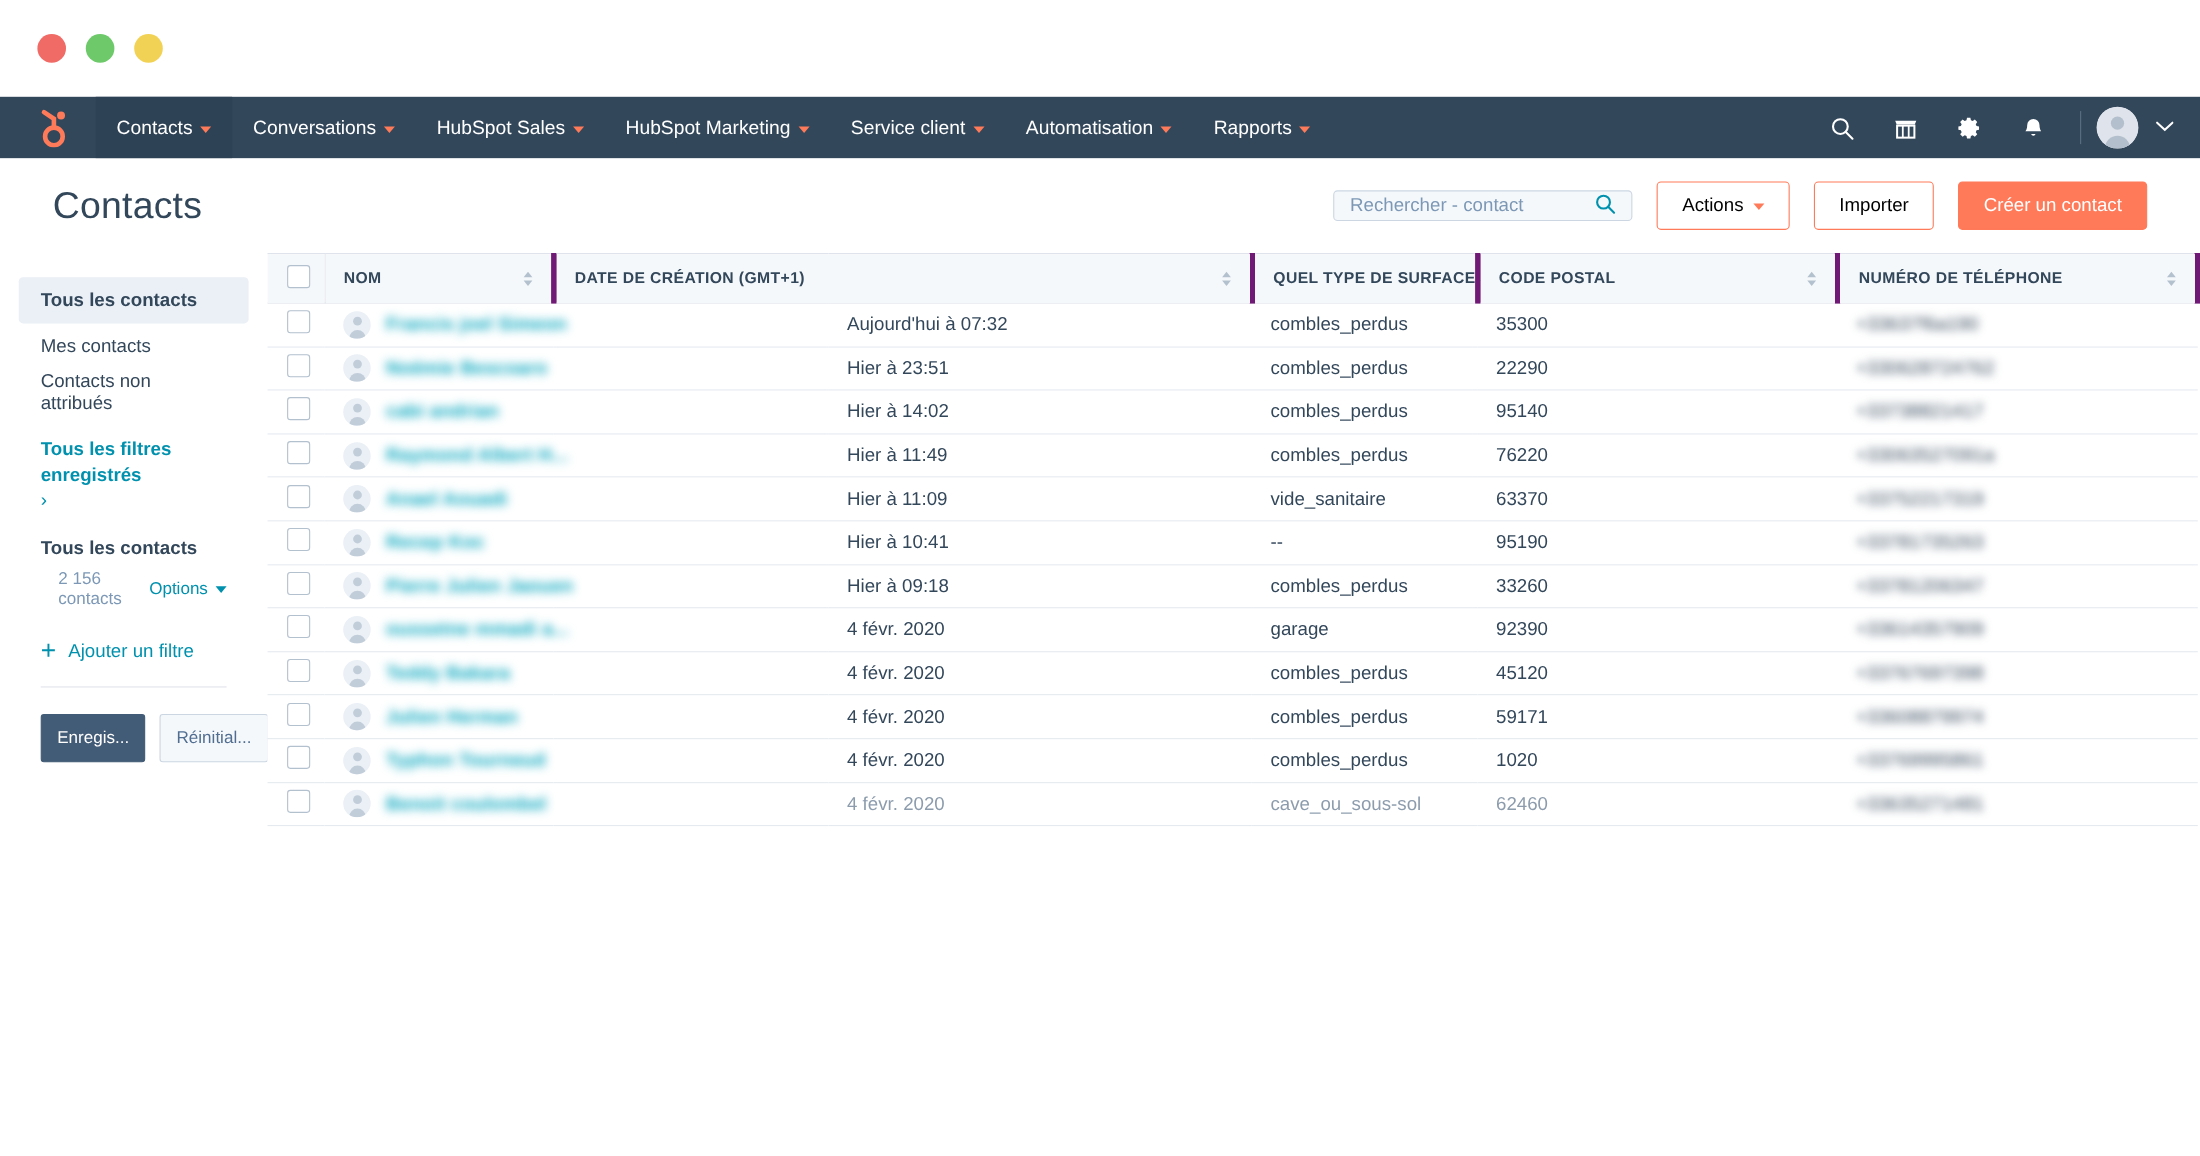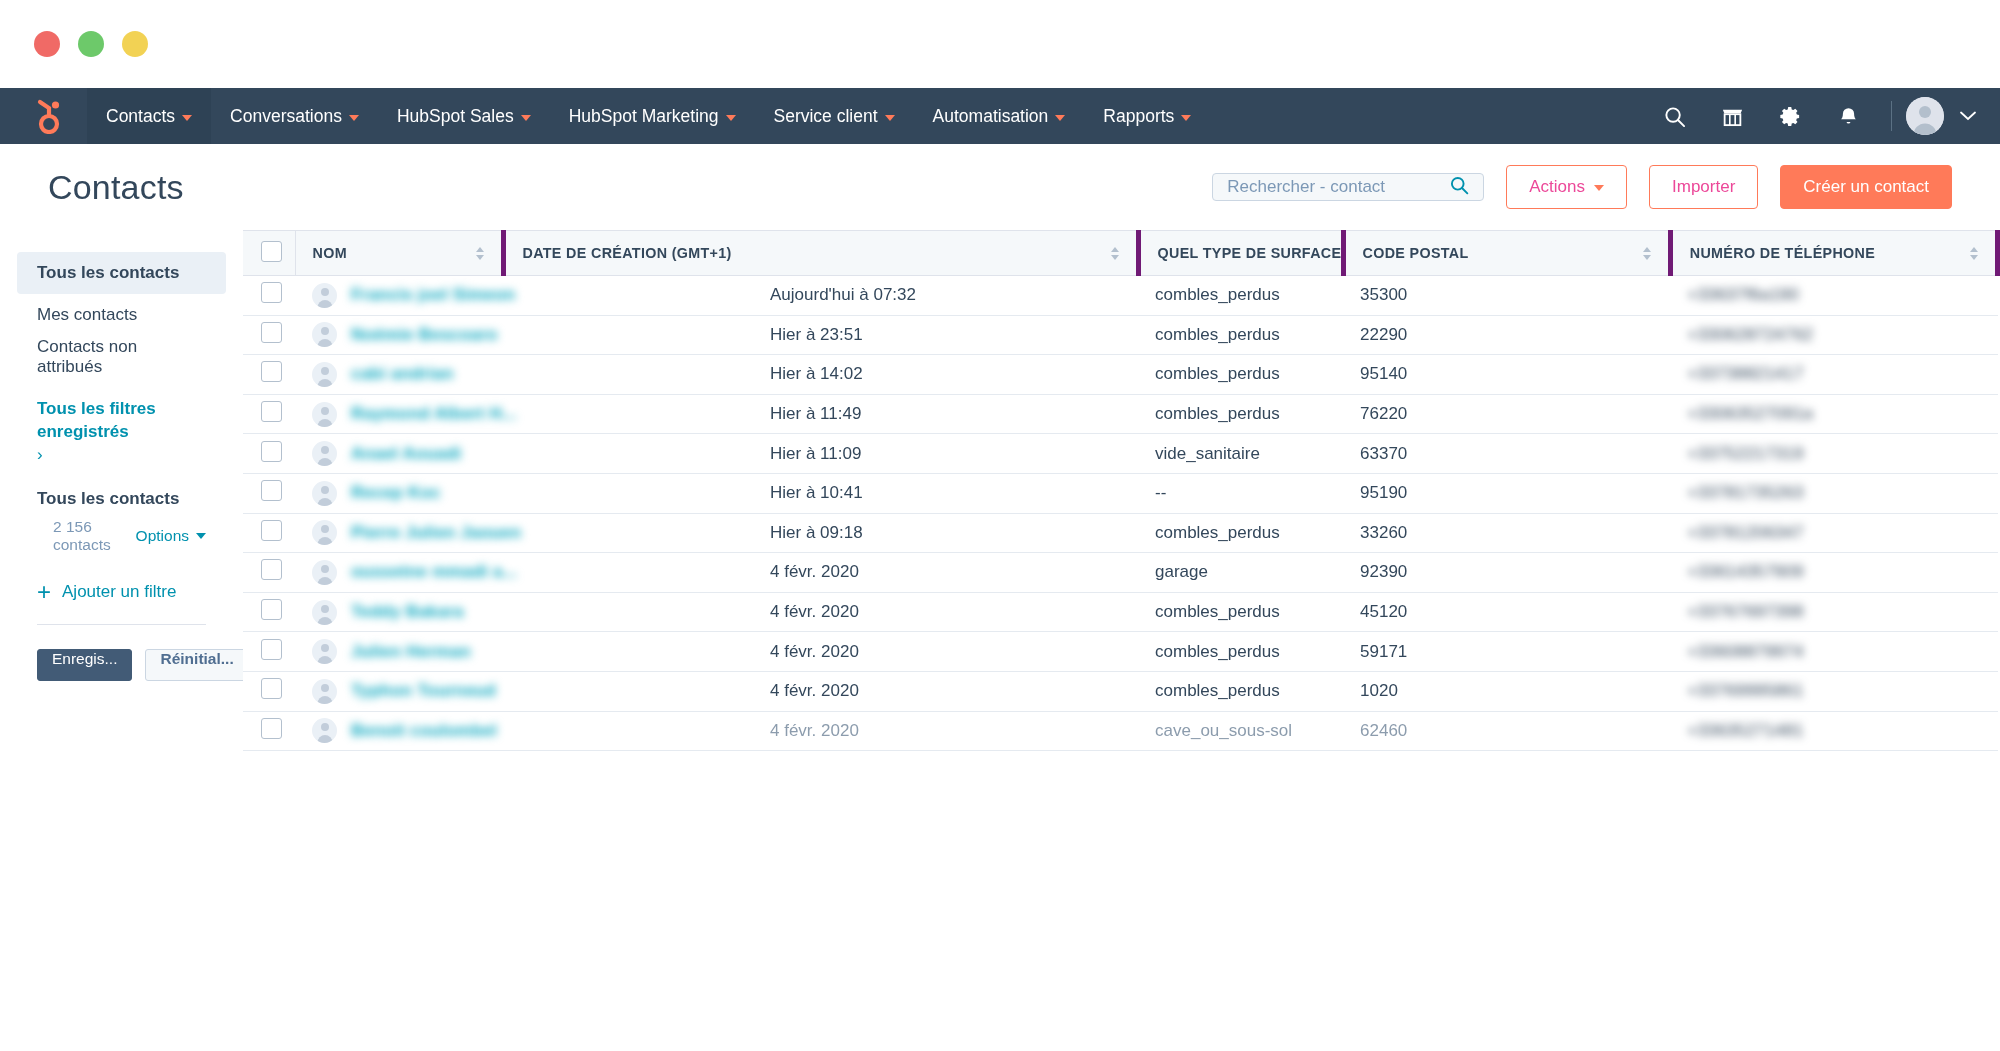--- a/index.html
+++ b/index.html
@@ -68,21 +68,21 @@
   }
   .search-box input {
     flex: 1; border: none; outline: none; background: transparent;
     font-size: 17px; color: #33475b; font-family: "Liberation Sans", sans-serif;
   }
   .search-box input::placeholder { color: #7c98b6; }
   .btn {
     height: 44px; border-radius: 4px; display: flex; align-items: center; justify-content: center;
     font-size: 17px; cursor: pointer; padding: 0 22px; white-space: nowrap;
   }
-  .btn-outline { border: 1px solid #ff7a59; color: #ec4899; background: #fff; }
+  .btn-outline { border: 1px solid #ff7a59; color: #000000; background: #fff; }
   .btn-primary { background: #ff7a59; color: #fff; border: 1px solid #ff7a59; }
   .btn .caret-o {
     width: 0; height: 0; border-left: 5px solid transparent; border-right: 5px solid transparent;
     border-top: 6px solid #ff7a59; margin-left: 9px; margin-top: 2px;
   }
 
   
   .content { display: flex; height: calc(1051px - 88px - 56px - 86px); }
 
   .sidebar { width: 243px; padding: 22px 0 0 0; background: #fff; flex-shrink: 0; }
@@ -97,23 +97,23 @@
   .filter-block { padding: 22px 37px 0 37px; }
   .filter-title { font-size: 17px; font-weight: bold; color: #33475b; }
   .filter-meta { display: flex; align-items: center; justify-content: space-between; margin-top: 9px; margin-left: 16px; }
   .filter-count { font-size: 15.5px; color: #7c98b6; }
   .filter-options { font-size: 15.5px; color: #0091ae; display: flex; align-items: center; gap: 7px; cursor: pointer; }
   .filter-options .cd { width:0;height:0;border-left:5px solid transparent;border-right:5px solid transparent;border-top:6px solid #0091ae;}
   .add-filter { margin-top: 28px; display: flex; align-items: center; gap: 11px; color: #0091ae; font-size: 17px; cursor: pointer; }
   .add-filter .plus { font-size: 24px; line-height: 0.8; color: #0091ae; }
   .hr { height: 1px; background: #dfe3eb; margin: 22px 0 0 0; }
   .filter-btns { display: flex; gap: 13px; margin-top: 24px; }
-  .sbtn { height: 32px; border-radius: 3px; font-size: 15.5px; display:flex; justify-content:center; padding: 0 14px; cursor:pointer;}
+  .sbtn { height: 44px; border-radius: 3px; font-size: 15.5px; display:flex; align-items:center; justify-content:center; padding: 0 14px; cursor:pointer;}
   .sbtn-dark { background: #425b76; color: #fff; border: 1px solid #425b76; }
-  .sbtn-light { background: #f5f8fa; color: #506e91; border: 1px solid #cbd6e2; font-weight: bold; }
+  .sbtn-light { background: #f5f8fa; color: #506e91; border: 1px solid #cbd6e2; }
 
   
   .table-area { flex: 1; background: #fff; position: relative; overflow: hidden; }
   table { width: 100%; border-collapse: collapse; table-layout: fixed; }
   thead th {
     background: #f5f8fa; border-top: 1px solid #dfe3eb; border-bottom: 1px solid #dfe3eb;
     border-right: 5px solid #701a75;
     height: 45px; font-size: 14.3px; font-weight: bold; color: #33475b;
     letter-spacing: .35px; text-align: left; padding: 0 17px; white-space: nowrap;
     position: relative; vertical-align: middle;

